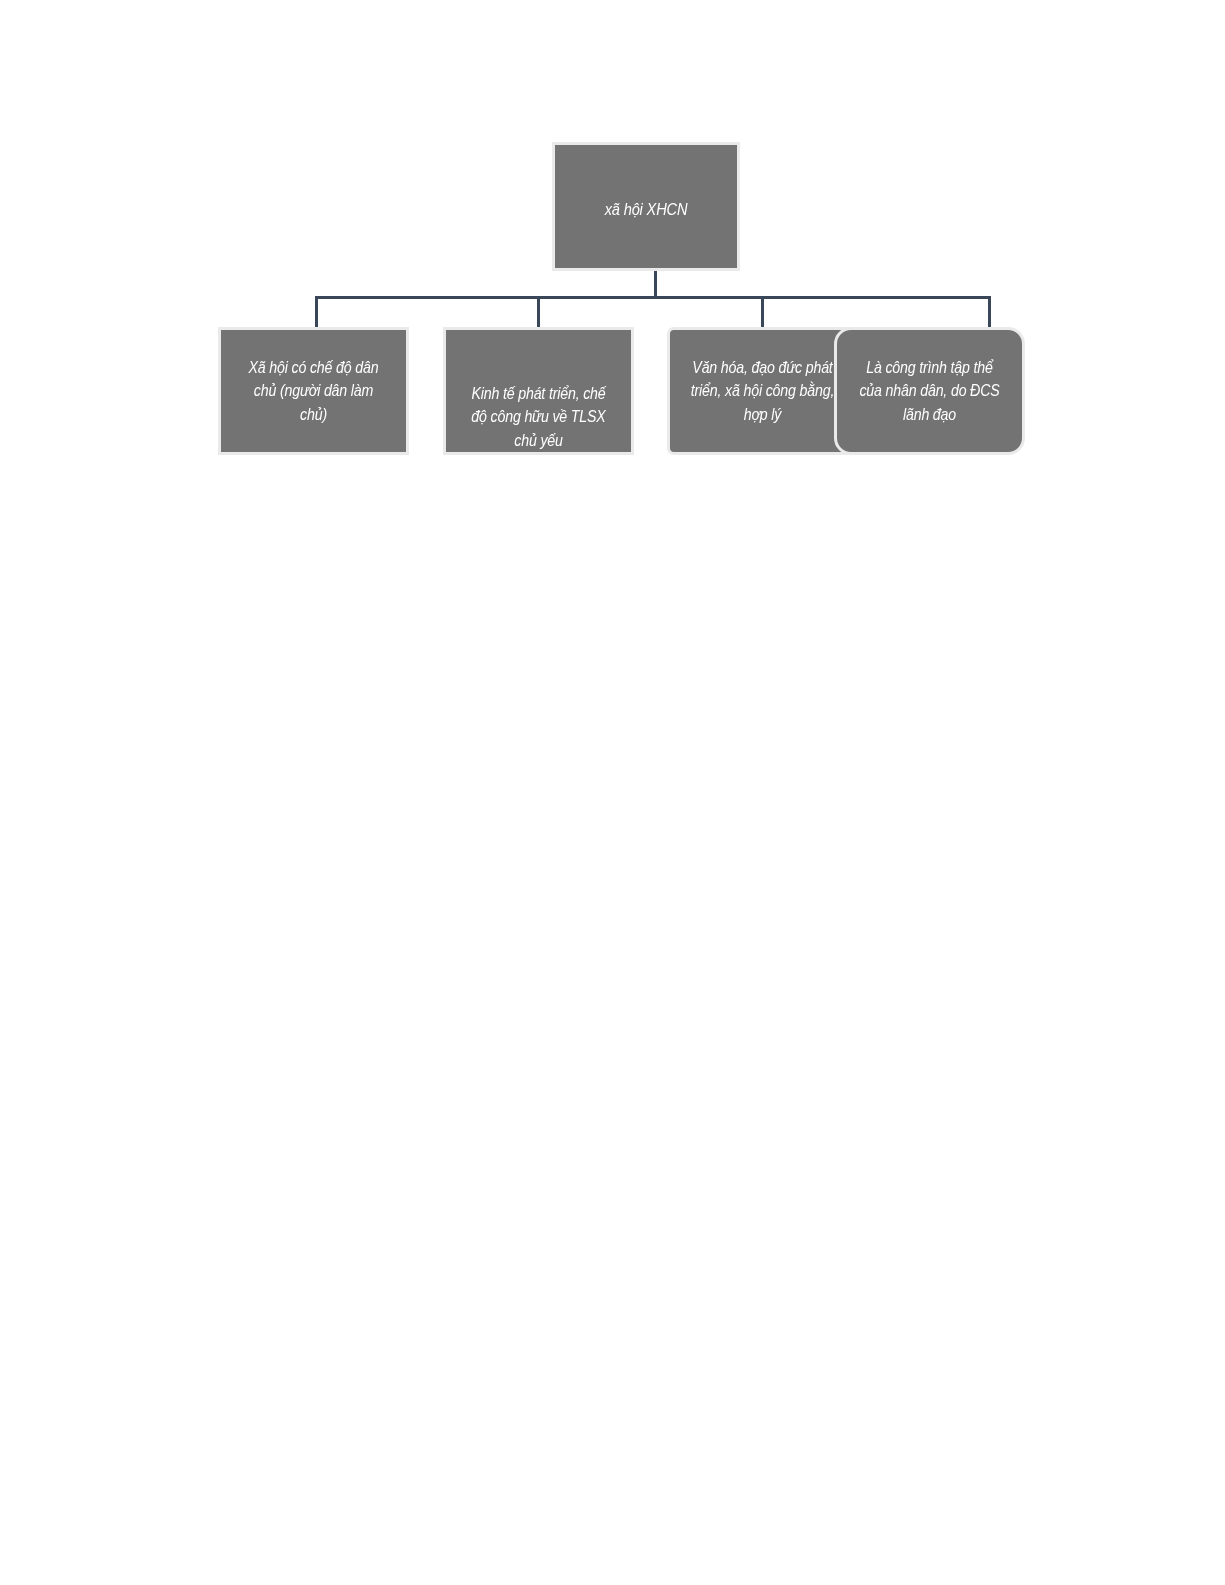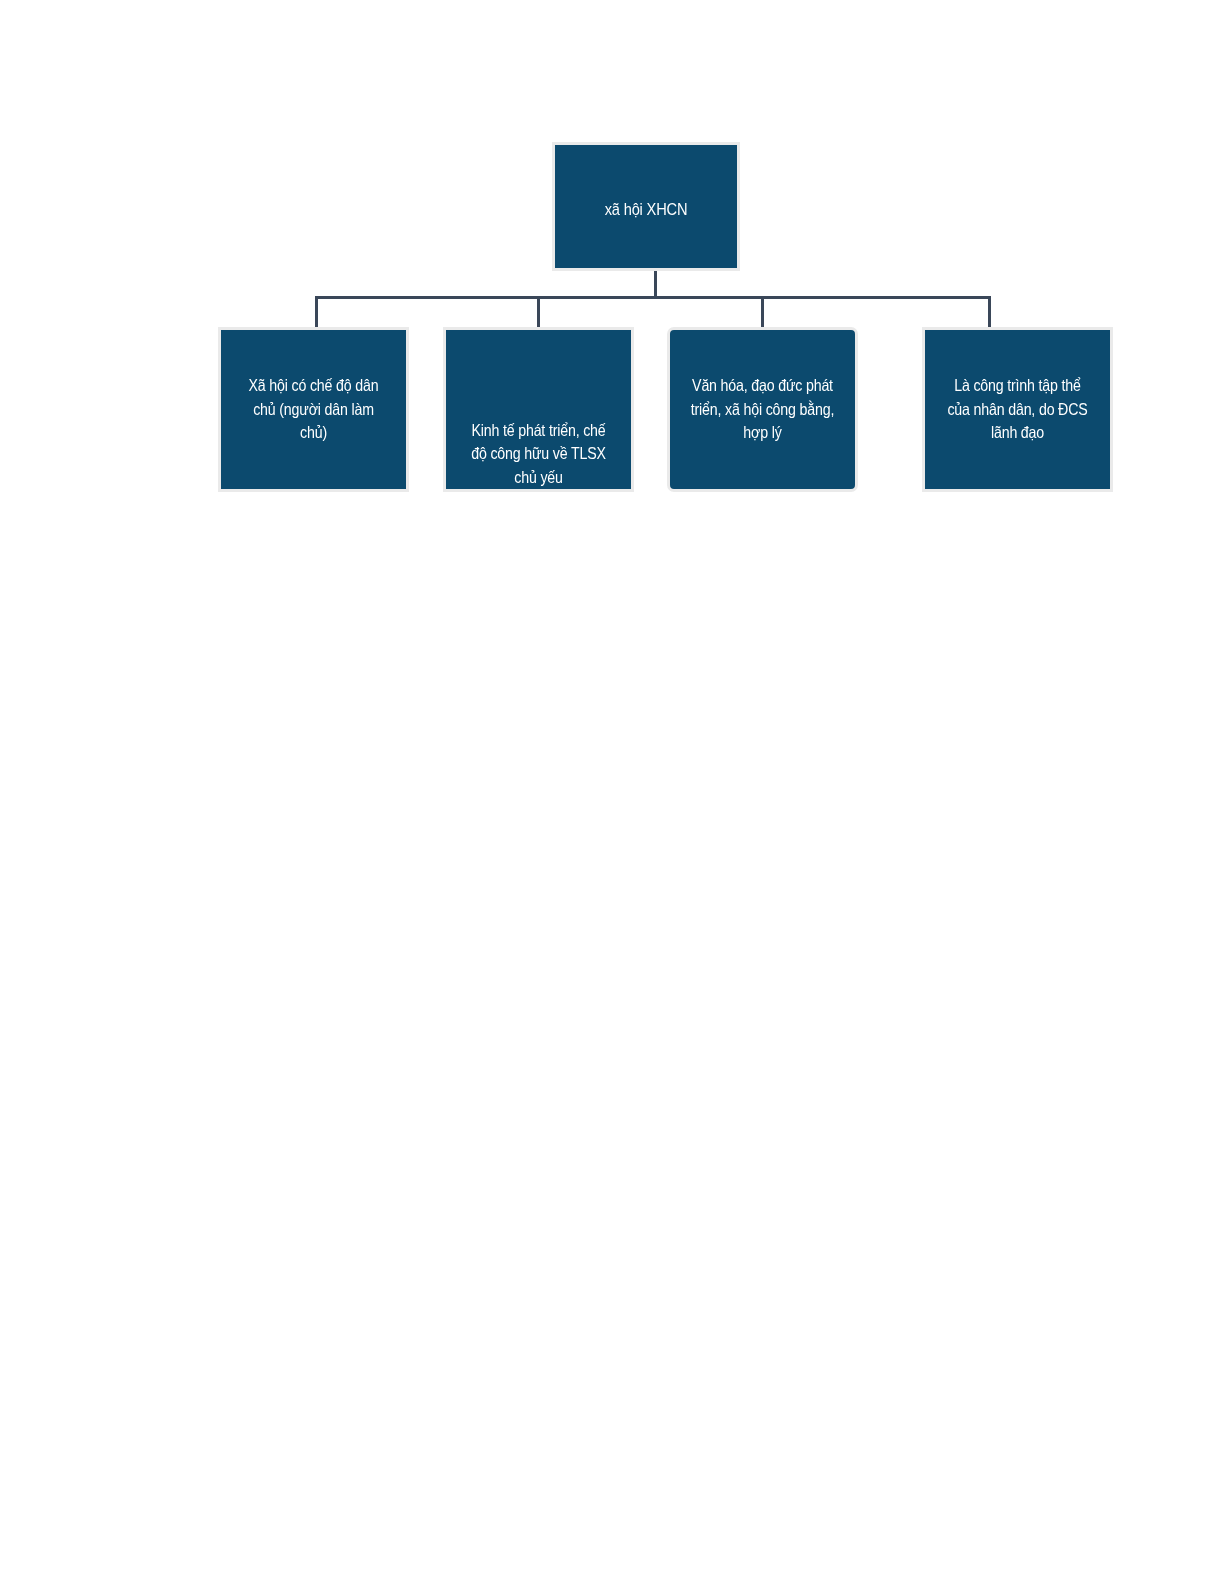--- a/index.html
+++ b/index.html
@@ -22,31 +22,32 @@
     left: 0;
     top: 0;
     width: 1225px;
     height: 1585px;
   }
 
   
   .node {
     position: absolute;
     box-sizing: border-box;
-    background: #0c4a6e;
+    background: #737373;
     border: 3px solid #EAEAEA;
     color: #FFFFFF;
     display: flex;
     align-items: center;
     justify-content: center;
     text-align: center;
     line-height: 1.42;
     letter-spacing: -0.2px;
     
     transform-origin: center center;
+    font-style: italic;
   }
 
   .node-text {
     display: block;
     width: 100%;
     padding: 0 6px;
     box-sizing: border-box;
     transform: scaleX(0.86);
     transform-origin: center center;
     white-space: pre-line;
@@ -62,30 +63,30 @@
   }
   #node-root .node-text {
     font-size: 17px;
     padding-top: 8px;
   }
 
   
   .node-child {
     top: 327px;
     width: 191px;
-    height: 165px;
+    height: 128px;
   }
   .node-child .node-text {
     font-size: 16.5px;
   }
 
   #node-child-0 { left: 218px; }
   #node-child-1 { left: 443px; align-items: flex-end; }
   #node-child-2 { left: 667px; border-radius: 7px; }
-  #node-child-3 { left: 922px; }
+  #node-child-3 { left: 834px; border-radius: 17px; }
 
   
   .connector {
     position: absolute;
     background: #3A4759;
   }
   
   #connector-root-stem {
     left: 654px;
     top: 271px;

